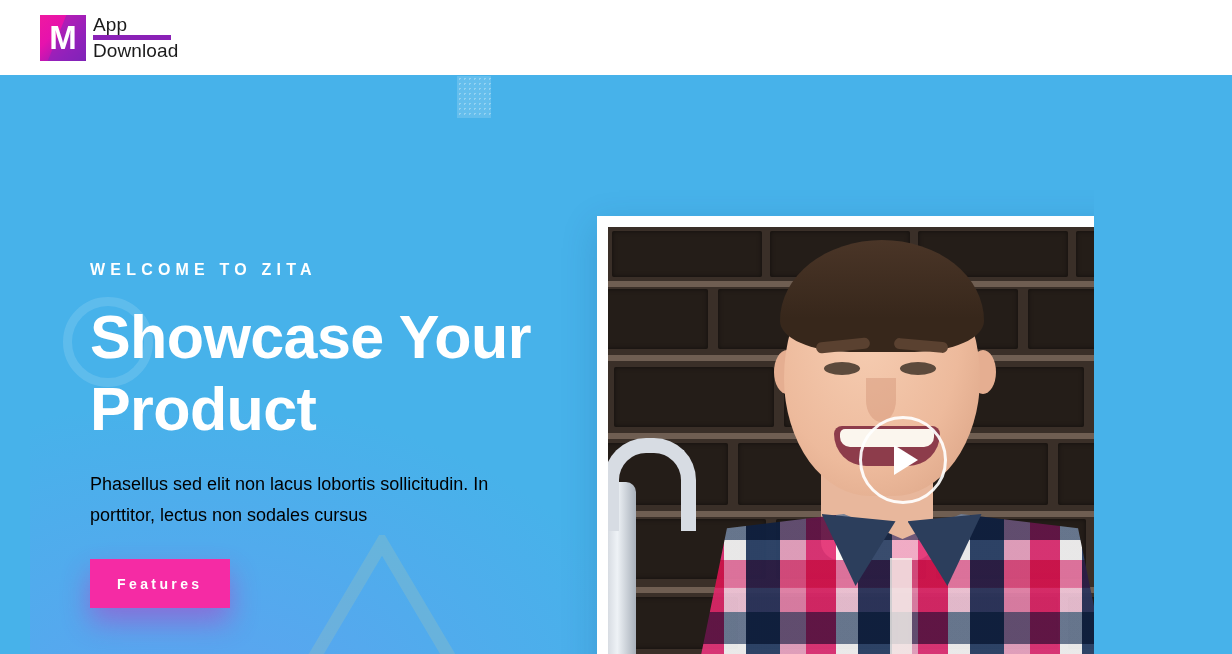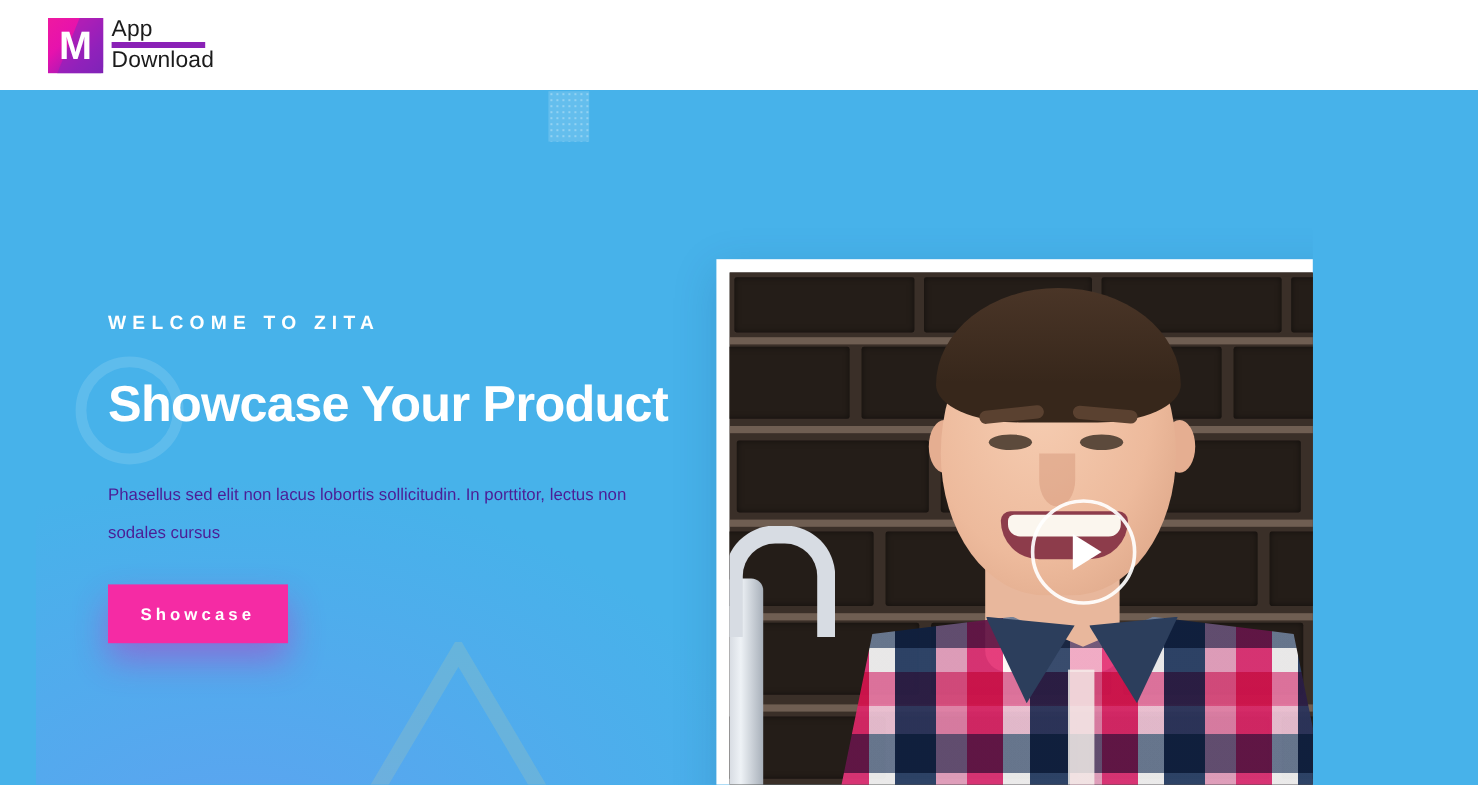--- a/index.html
+++ b/index.html
@@ -118,26 +118,26 @@
     position: absolute; left: 60px; top: 186px;
     width: 470px; z-index: 10;
   }
   .eyebrow {
     color: #ffffff; font-size: 16px; font-weight: bold;
     letter-spacing: 5.2px; text-transform: uppercase;
     margin-bottom: 22px;
   }
   .hero-title {
     color: #ffffff;
-    font-size: 42px; line-height: 72px;
+    font-size: 61px; line-height: 72px;
     font-weight: bold; letter-spacing: -.6px;
     margin-bottom: 24px;
   }
   .hero-sub {
-    color: #4c1d95; font-size: 14px; line-height: 31px;
+    color: #000000; font-size: 18px; line-height: 31px;
     max-width: 450px; margin-bottom: 28px;
   }
   .btn-download {
     display: inline-block;
     background: #f52ba4;
     color: #ffffff; font-size: 14px; font-weight: bold;
     letter-spacing: 3.4px;
     padding: 17px 27px 16px 27px;
     border: none; cursor: pointer;
     box-shadow: 0 14px 28px rgba(200,40,190,.45);
@@ -267,21 +267,21 @@
     <div class="deco-circle"></div>
 
     <svg class="deco-triangle" viewBox="0 0 240 210">
       <polygon points="120,8 236,204 4,204" fill="none" stroke="#9fc4b8" stroke-width="13"></polygon>
     </svg>
 
     <div class="hero-left">
       <div class="eyebrow">Welcome to Zita</div>
       <h1 class="hero-title">Showcase Your Product</h1>
       <p class="hero-sub">Phasellus sed elit non lacus lobortis sollicitudin. In porttitor, lectus non sodales cursus</p>
-      <button class="btn-download">Showcase</button>
+      <button class="btn-download">Features</button>
     </div>
 
     <div class="video-card">
       <div class="video-inner">
 
         <div class="wall">
           <div class="mortar" style="left:0;top:54px;width:100%;height:6px"></div>
           <div class="mortar" style="left:0;top:128px;width:100%;height:6px"></div>
           <div class="mortar" style="left:0;top:206px;width:100%;height:6px"></div>
           <div class="mortar" style="left:0;top:284px;width:100%;height:6px"></div>

